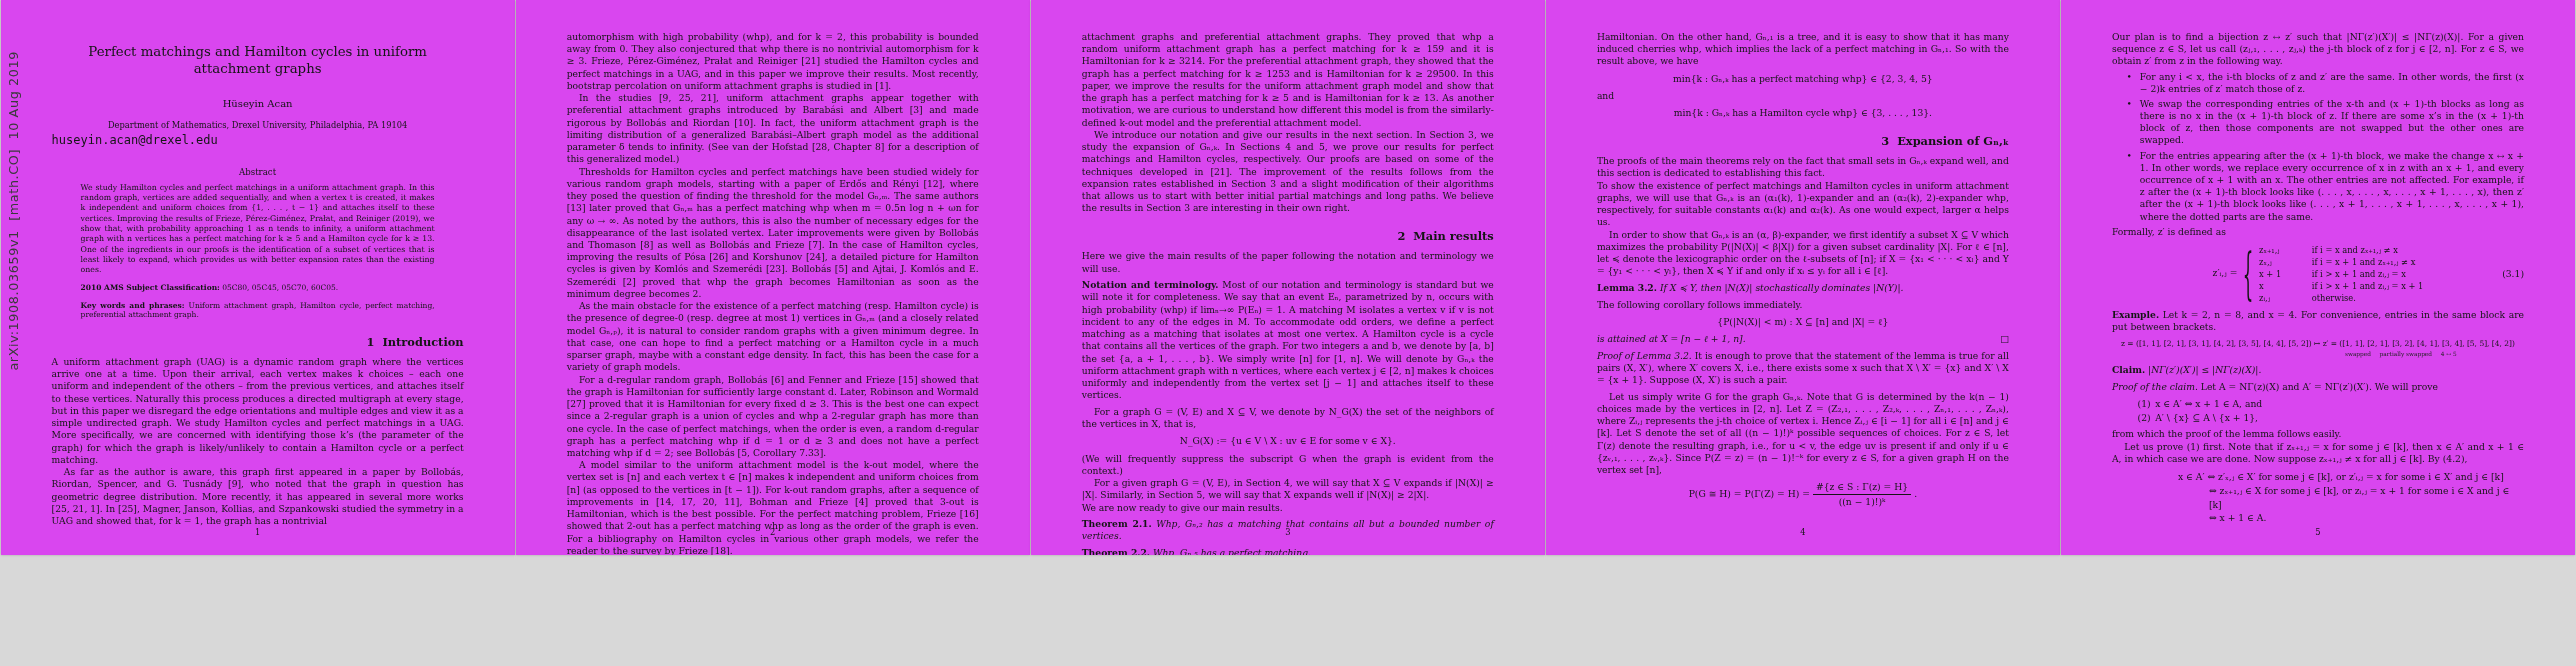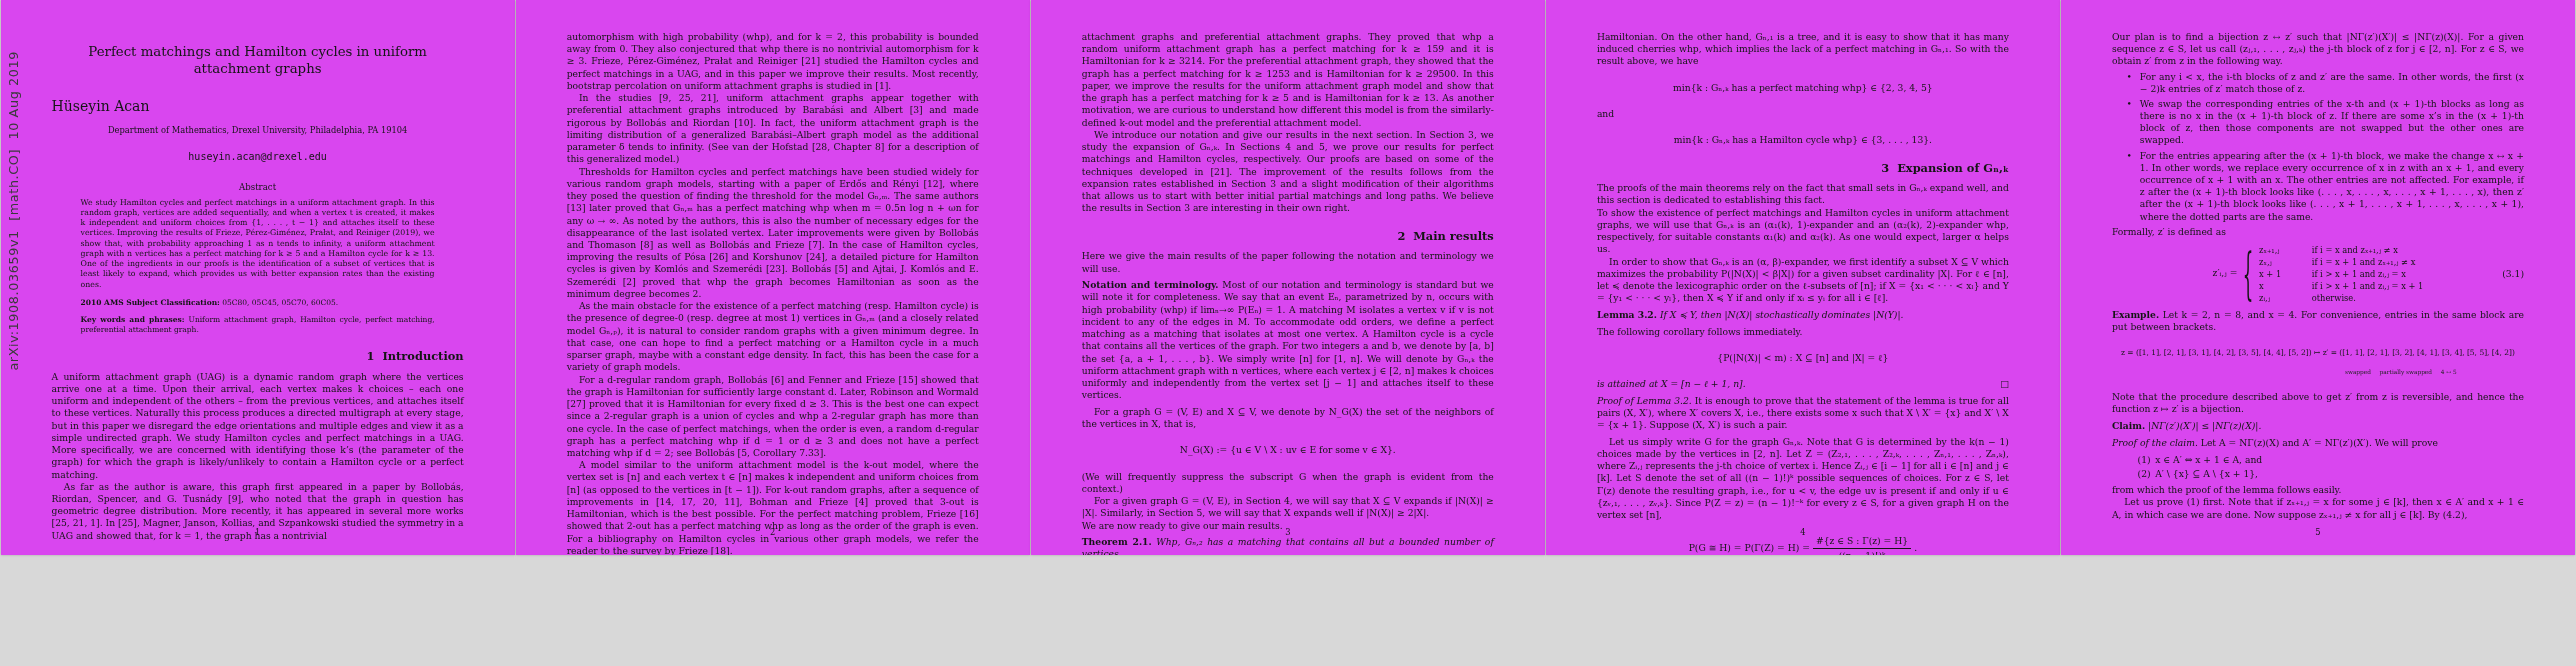--- a/index.html
+++ b/index.html
@@ -24,28 +24,28 @@
     box-shadow: 0 0 2.2px rgba(0,0,0,.25);
   }
   .blk { margin: 0; text-indent: 0; }
   .par { text-indent: 12.2px; }
   .par.noindent { text-indent: 0; }
   .leadblk { margin: 4.4px 0; }
   .lead-bold { font-weight: bold; }
   .lead-italic { font-style: italic; }
   .it { font-style: italic; }
   .title { font-size: 13.3px; line-height: 1.3; text-align: center; margin: 12.2px 31px 0; }
-  .author { font-size: 14px; margin-top: 19px; }
+  .author { text-align: center; font-size: 10px; margin-top: 19px; }
   .affil { text-align: center; font-size: 8.3px; margin-top: 10px; }
-  .email { text-align: center; font-family: "DejaVu Sans Mono", "Liberation Mono", monospace; font-size: 10px; margin-top: 14px; }
+  .email { text-align: left; font-family: "DejaVu Sans Mono", "Liberation Mono", monospace; font-size: 12px; margin-top: 2px; }
   .heading-center { text-align: center; font-weight: normal; font-size: 8.6px; margin-top: 18px; }
   .abstract { margin: 4.4px 29px 0; font-size: 7.8px; line-height: 1.32; }
   .meta { margin: 7.8px 29px 0; font-size: 7.5px; line-height: 1.3; }
   .section { font-size: 11.4px; font-weight: bold; text-align: right; margin: 14.5px 0 6.1px; }
-  .formula { text-align: center; margin: 14px 0; position: relative; }
+  .formula { text-align: center; margin: 5px 0; position: relative; }
   .formula-tight { font-size: 7.5px; }
   .formula-sub { text-align: left; padding-left: 233px; font-size: 5.8px; margin-top: -2.2px; color: #222; }
   .eqtag { position: absolute; right: 0; top: 50%; transform: translateY(-50%); }
   .cases { display: flex; justify-content: center; align-items: center; margin: 5.6px 0; position: relative; text-align: left; }
   .cases-lhs { margin-right: 2.2px; }
   .brace { display: inline-block; font-size: 16.7px; line-height: 1; transform: scaleY(3.4); transform-origin: center; margin: 0 5.6px 0 3.3px; font-weight: 300; }
   .cases-rows { font-size: 8.3px; line-height: 1.45; }
   .crow .cval { display: inline-block; min-width: 46px; }
   .crow .ccond { margin-left: 6.7px; }
   .bullet { display: flex; margin: 2.8px 0 2.8px 14.5px; }
@@ -156,27 +156,31 @@
             <div class="crow"><span class="cval">zₓ,ⱼ</span><span class="ccond">if i = x + 1 and zₓ₊₁,ⱼ ≠ x</span></div>
             <div class="crow"><span class="cval">x + 1</span><span class="ccond">if i &gt; x + 1 and zᵢ,ⱼ = x</span></div>
             <div class="crow"><span class="cval">x</span><span class="ccond">if i &gt; x + 1 and zᵢ,ⱼ = x + 1</span></div>
             <div class="crow"><span class="cval">zᵢ,ⱼ</span><span class="ccond">otherwise.</span></div>
           </div>
           <span class="eqtag">(3.1)</span>
         </div>
         <div class="blk par noindent leadblk"><span class="lead lead-bold">Example.</span> <span class="body">Let k = 2, n = 8, and x = 4. For convenience, entries in the same block are put between brackets.</span></div>
         <div class="blk formula formula-tight"><span class="body">z = ([1, 1], [2, 1], [3, 1], [4, 2], [3, 5], [4, 4], [5, 2]) ↦ z′ = ([1, 1], [2, 1], [3, 2], [4, 1], [3, 4], [5, 5], [4, 2])</span></div>
         <div class="blk formula formula-sub"><span class="body">swapped  partially swapped  4 ↔ 5</span></div>
-        <div class="blk par noindent"><span class="body">Note that the procedure described above to get z′ from z is reversible, and hence the function z ↦ z′ is a bijection.</span></div>
         <div class="blk par noindent leadblk"><span class="lead lead-bold">Claim.</span> <span class="body it">|NΓ(z′)(X′)| ≤ |NΓ(z)(X)|.</span></div>
         <div class="blk par noindent leadblk"><span class="lead lead-italic">Proof of the claim.</span> <span class="body">Let A = NΓ(z)(X) and A′ = NΓ(z′)(X′). We will prove</span></div>
         <div class="blk lines">
           <div class="mline">(1) x ∈ A′ ⇔ x + 1 ∈ A, and</div>
           <div class="mline cont">(2) A′ \ {x} ⊆ A \ {x + 1},</div>
         </div>
         <div class="blk par noindent"><span class="body">from which the proof of the lemma follows easily.</span></div>
         <div class="blk par"><span class="body">Let us prove (1) first. Note that if zₓ₊₁,ⱼ = x for some j ∈ [k], then x ∈ A′ and x + 1 ∈ A, in which case we are done. Now suppose zₓ₊₁,ⱼ ≠ x for all j ∈ [k]. By (4.2),</span></div>
+        <div class="blk align">
+          <div class="aline">x ∈ A′ ⇔ z′ₓ,ⱼ ∈ X′ for some j ∈ [k], or z′ᵢ,ⱼ = x for some i ∈ X′ and j ∈ [k]</div>
+          <div class="aline cont">⇔ zₓ₊₁,ⱼ ∈ X for some j ∈ [k], or zᵢ,ⱼ = x + 1 for some i ∈ X and j ∈ [k]</div>
+          <div class="aline cont">⇔ x + 1 ∈ A.</div>
+        </div>
         <div class="pagenum">5</div>
       </div>
   </div>
   <div class="arxiv-stamp">arXiv:1908.03659v1&nbsp;&nbsp;[math.CO]&nbsp;&nbsp;10 Aug 2019</div>
 </div>
 
 
 </body></html>

